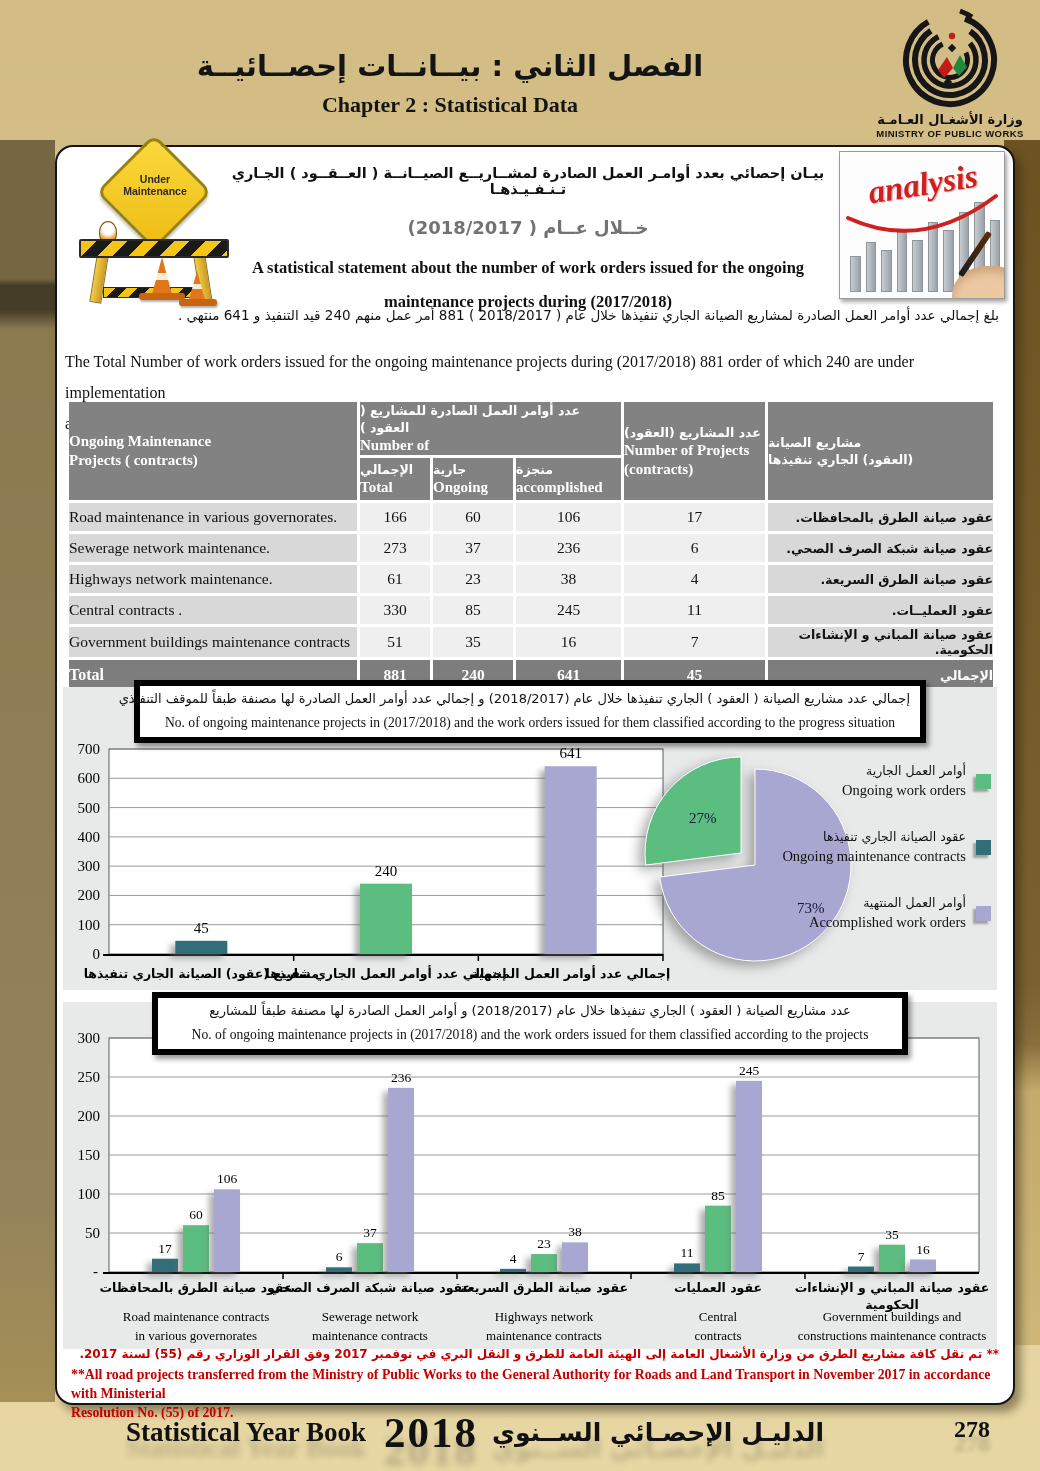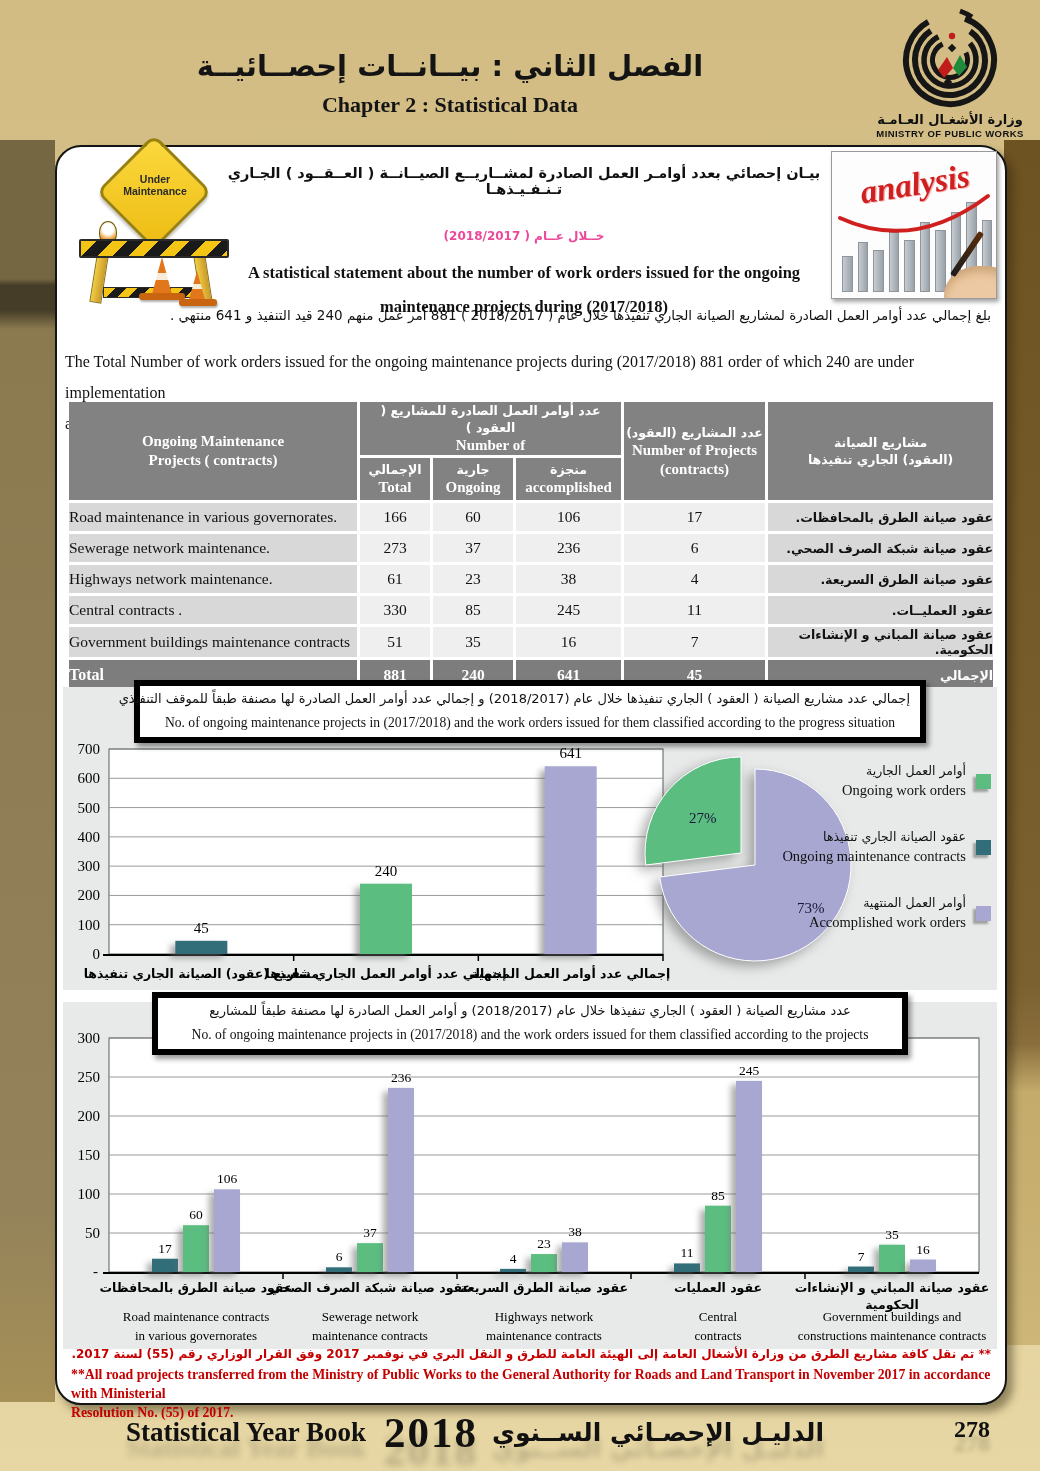--- a/index.html
+++ b/index.html
@@ -18,29 +18,29 @@
   .h-ar{position:absolute;top:34px;left:20px;right:160px;text-align:center;direction:rtl;
     font-family:"DejaVu Sans",sans-serif;font-weight:bold;font-size:29px;color:#141414;letter-spacing:1px;margin-top:15px;}
   .h-en{position:absolute;top:92px;left:20px;right:160px;text-align:center;
     font-family:"Liberation Serif",serif;font-weight:bold;font-size:22px;color:#141414;}
   .logo{position:absolute;right:6px;top:8px;width:168px;text-align:center;}
   .logo-ar{font-family:"DejaVu Sans",sans-serif;font-weight:bold;font-size:13px;direction:rtl;margin-top:-2px;}
   .logo-en{font-family:"Liberation Sans",sans-serif;font-weight:bold;font-size:9.5px;letter-spacing:.4px;margin-top:1px;}
 
   
   .sheet{position:absolute;left:55px;top:145px;width:948px;height:1256px;background:#fff;
-    border:2px solid #141414;border-radius:26px;box-shadow:6px 7px 9px rgba(45,35,12,.45);}
+    border:2px solid #141414;border-radius:18px;box-shadow:6px 7px 9px rgba(45,35,12,.45);padding-left:8px;}
 
   
   .s-maint{position:absolute;left:10px;top:2px;width:170px;height:152px;}
   .s-analysis{position:absolute;right:8px;top:4px;width:164px;height:146px;background:#fdfdfd;
     border:1px solid #9a9a9a;box-shadow:2px 3px 4px rgba(0,0,0,.35);overflow:hidden;}
   .s-title{position:absolute;left:168px;right:182px;top:8px;text-align:center;}
   .st-ar1{direction:rtl;font-family:"DejaVu Sans",sans-serif;font-weight:bold;font-size:14.5px;margin-top:10px;}
-  .st-ar2{direction:rtl;font-family:"DejaVu Sans",sans-serif;font-weight:bold;font-size:12px;color:#ec4899;margin-top:32px;}
+  .st-ar2{direction:rtl;font-family:"DejaVu Sans",sans-serif;font-weight:bold;font-size:18px;color:#737373;margin-top:20px;}
   .st-en{font-family:"Liberation Serif",serif;font-weight:bold;font-size:16.5px;margin-top:20px;}
   .st-en2{font-family:Liberation Serif, serif;font-weight:bold;font-size:16.5px;margin-top:14px;}
 
   
   .m-diamond{position:absolute;left:46px;top:2px;width:76px;height:76px;transform:rotate(45deg);
     background:linear-gradient(135deg,#fbd93e,#eebc12);border:3px solid #99810b;border-radius:10px;box-shadow:2px 2px 3px rgba(0,0,0,.25);}
   .m-sign-label{position:absolute;left:46px;top:24px;width:84px;text-align:center;
     font-family:"Liberation Sans",sans-serif;font-weight:bold;font-size:10.5px;color:#2b2b2b;line-height:12px;}
   .m-lamp{position:absolute;left:32px;top:72px;width:16px;height:20px;border-radius:50% 50% 40% 40%;
     background:radial-gradient(circle at 50% 35%,#fff 0 35%,#e89a2c 70%,#b96f10);border:1px solid #6b5a10;}
@@ -69,21 +69,21 @@
     transform:rotate(34deg);border-radius:2px;}
 
   
   .body-ar{position:absolute;top:160px;left:14px;right:14px;direction:rtl;text-align:right;
     font-family:"DejaVu Sans",sans-serif;font-size:13.5px;}
   .body-en{position:absolute;top:199px;left:8px;right:8px;font-family:"Liberation Serif",serif;font-size:16px;line-height:31px;}
 
   
   table.data{position:absolute;top:252px;left:9px;border-collapse:separate;border-spacing:3px;table-layout:fixed;width:930px;}
   table.data td,table.data th{padding:0;margin:0;overflow:hidden;}
-  .hd{background:#828282;color:#fff;text-align:center;vertical-align:middle;font-weight:bold;}
+  .hd{background:#828282;color:#fff;text-align:left;vertical-align:middle;font-weight:bold;}
   .hd .ar{font-family:"DejaVu Sans",sans-serif;font-size:12.5px;line-height:17px;direction:rtl;}
   .hd .en{font-family:"Liberation Serif",serif;font-size:15px;line-height:19px;}
   td.name-en{background:#d8d8d8;font-family:"Liberation Serif",serif;font-size:15.5px;text-align:left;padding-left:7px;}
   td.num{background:#efefef;font-family:"Liberation Serif",serif;font-size:15.5px;text-align:center;}
   td.name-ar{background:#d8d8d8;font-family:"DejaVu Sans",sans-serif;font-size:12.5px;font-weight:bold;
     text-align:right;direction:rtl;padding-right:9px;}
   tr.total td{background:#7d7d7d;color:#fff;font-weight:bold;}
   tr.total td.name-en{font-size:16px;}
   tr.body-row{height:28px;} tr.total{height:30px;}
 

